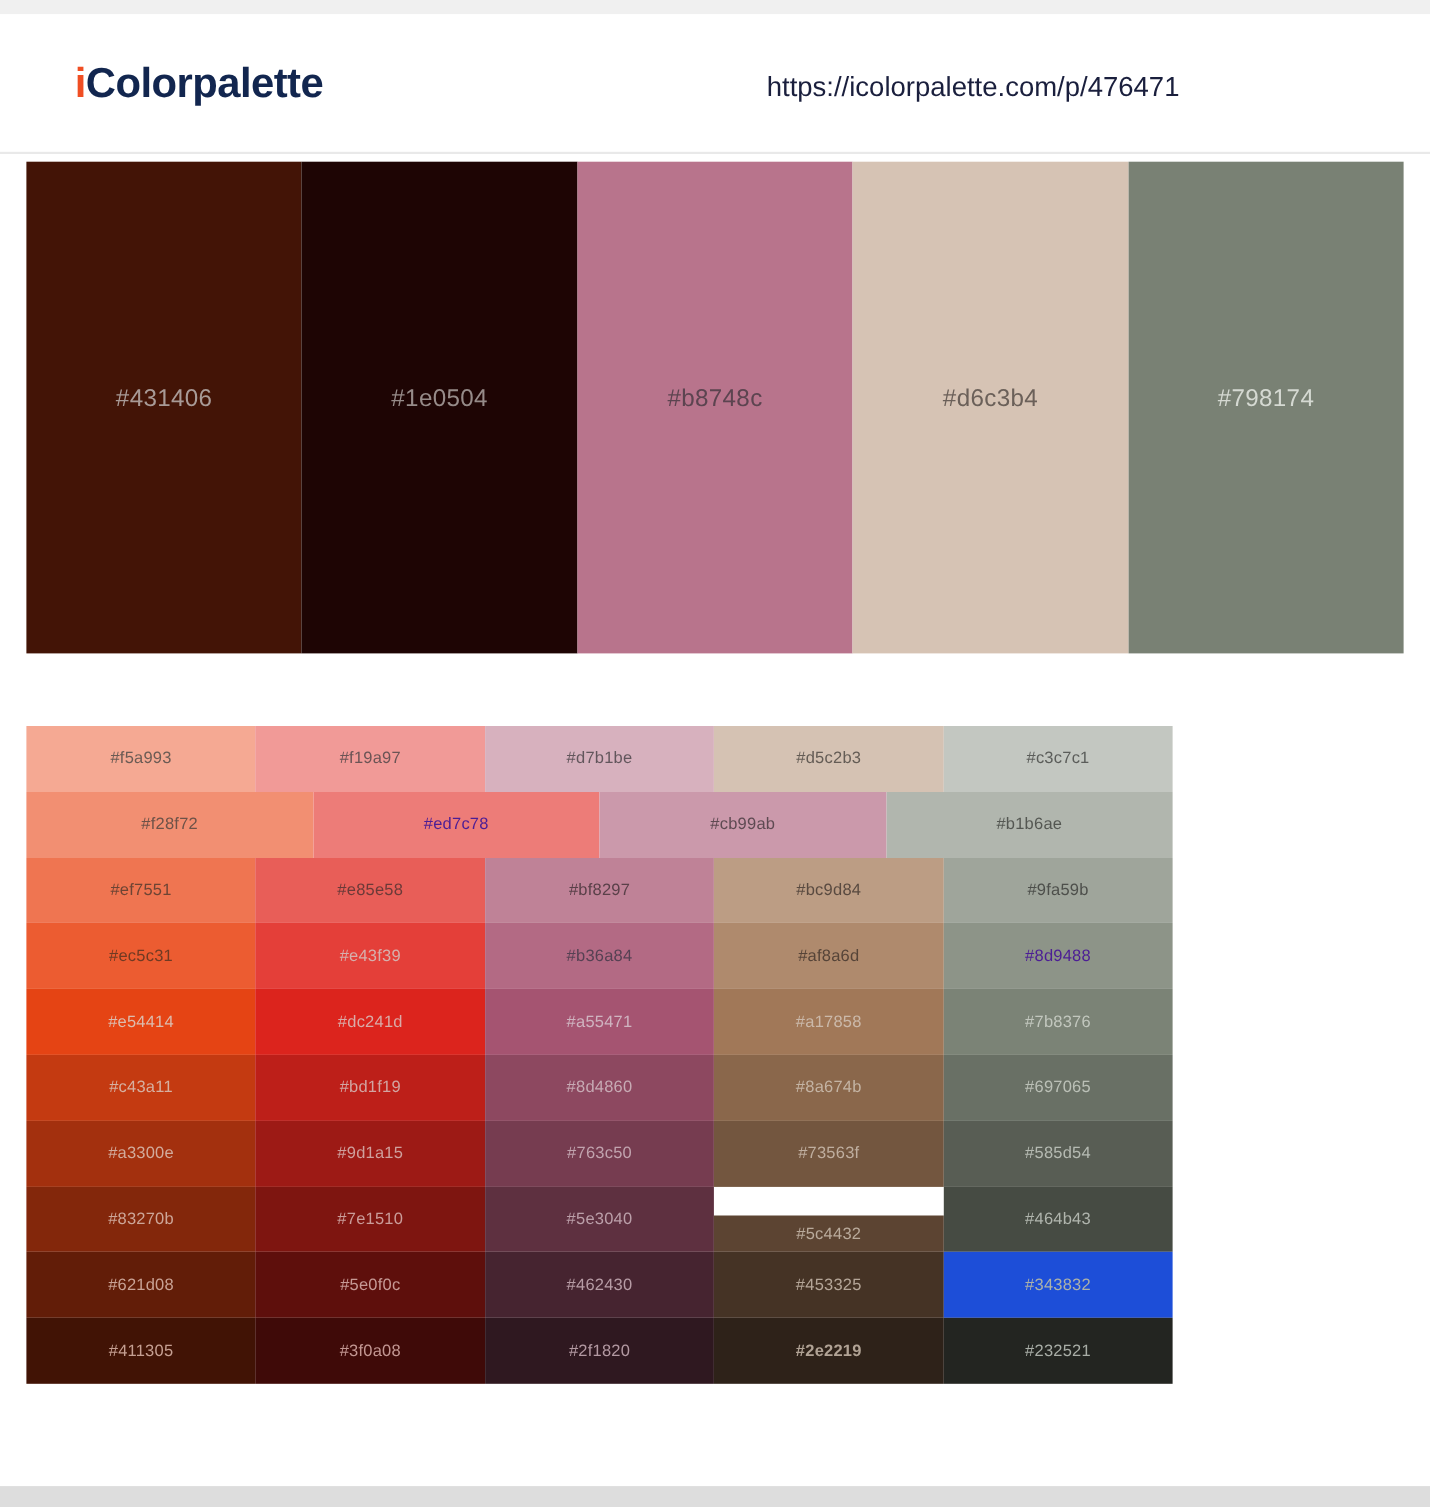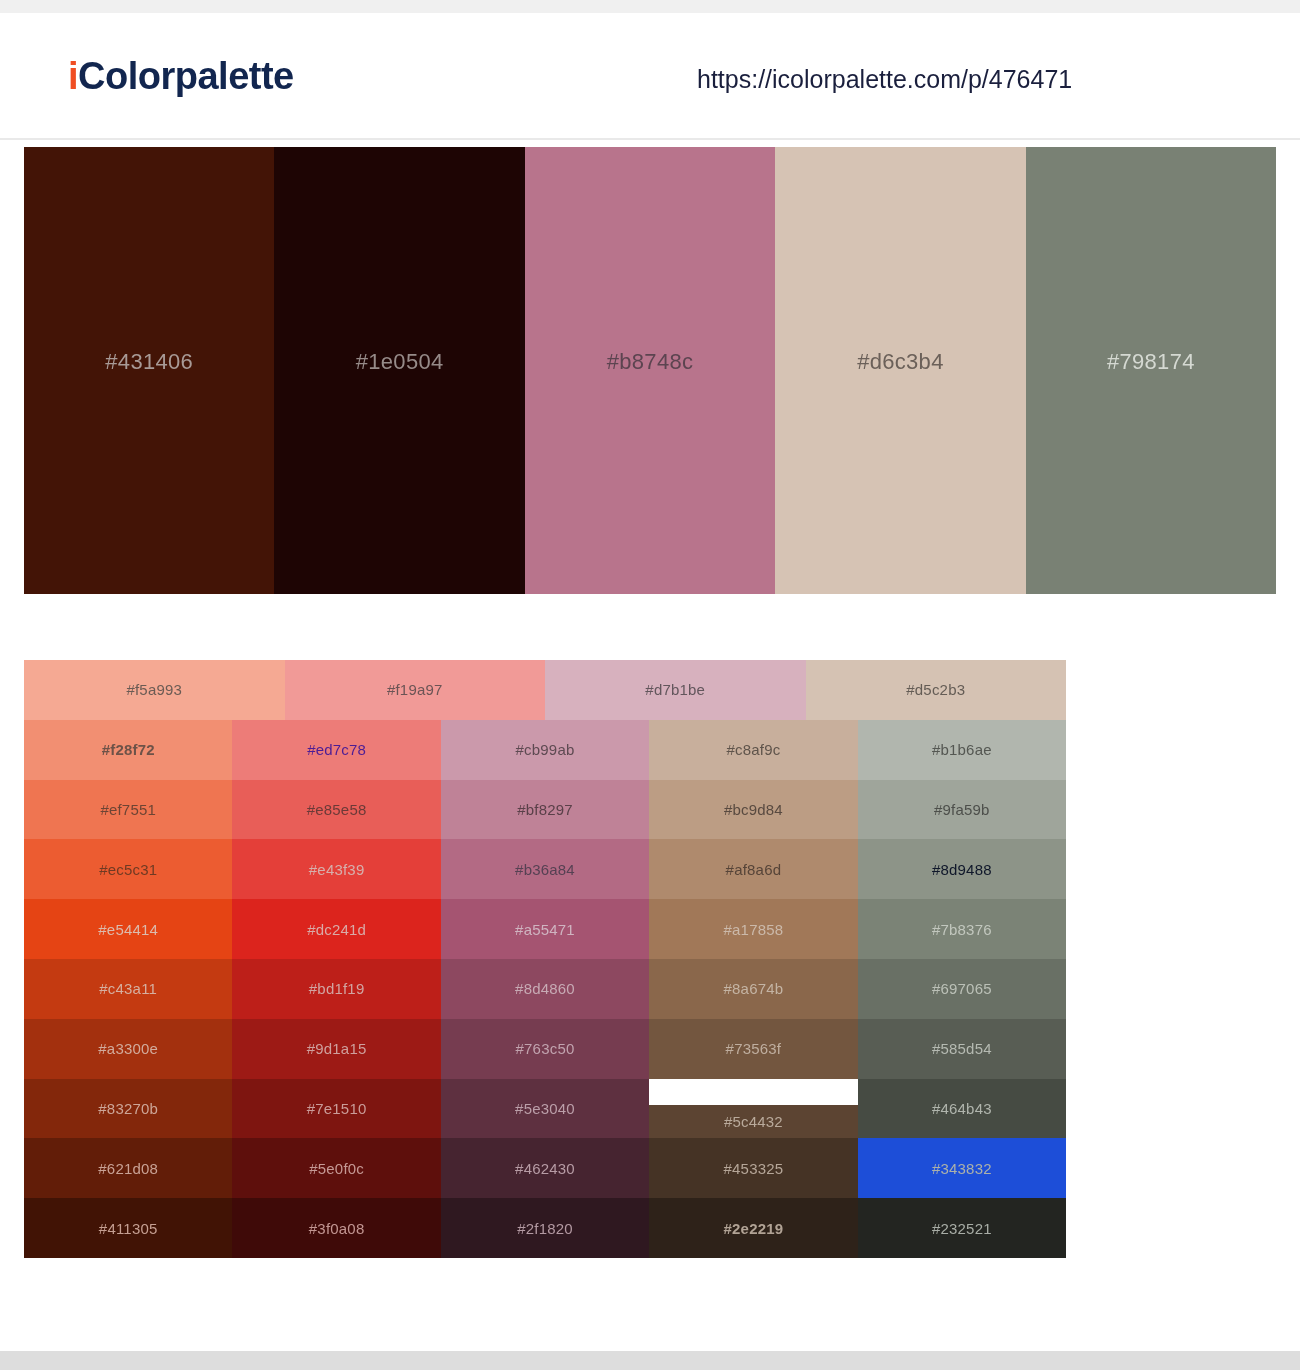--- a/index.html
+++ b/index.html
@@ -157,34 +157,34 @@
         </div>
         <div class="grid-cell" style="background: rgb(241, 154, 151);">
           <span class="grid-cell-label" style="color: rgb(107, 84, 85);">#f19a97</span>
         </div>
         <div class="grid-cell" style="background: rgb(215, 177, 190);">
           <span class="grid-cell-label" style="color: rgb(98, 86, 92);">#d7b1be</span>
         </div>
         <div class="grid-cell" style="background: rgb(213, 194, 179);">
           <span class="grid-cell-label" style="color: rgb(100, 92, 85);">#d5c2b3</span>
         </div>
+        <div class="grid-cell" style="background: rgb(195, 199, 193);">
+          <span class="grid-cell-label" style="color: rgb(91, 93, 90);">#c3c7c1</span>
+        </div>
       </div>
       <div class="grid-row">
         <div class="grid-cell" style="background: rgb(242, 143, 114);">
-          <span class="grid-cell-label" style="color: rgb(109, 82, 72); font-weight: bold;">#f28f72</span>
+          <span class="grid-cell-label" style="color: rgb(109, 82, 72);">#f28f72</span>
         </div>
         <div class="grid-cell" style="background: rgb(237, 124, 120);">
           <span class="grid-cell-label" style="color: #4c1d95;">#ed7c78</span>
         </div>
         <div class="grid-cell" style="background: rgb(203, 153, 171);">
           <span class="grid-cell-label" style="color: rgb(94, 74, 82);">#cb99ab</span>
         </div>
-        <div class="grid-cell" style="background: rgb(200, 175, 156);">
-          <span class="grid-cell-label" style="color: rgb(95, 84, 75);">#c8af9c</span>
-        </div>
         <div class="grid-cell" style="background: rgb(177, 182, 174);">
           <span class="grid-cell-label" style="color: rgb(84, 87, 82);">#b1b6ae</span>
         </div>
       </div>
       <div class="grid-row">
         <div class="grid-cell" style="background: rgb(239, 117, 81);">
           <span class="grid-cell-label" style="color: rgb(109, 68, 52);">#ef7551</span>
         </div>
         <div class="grid-cell" style="background: rgb(232, 94, 88);">
           <span class="grid-cell-label" style="color: rgb(107, 58, 56);">#e85e58</span>
@@ -206,21 +206,21 @@
         <div class="grid-cell" style="background: rgb(228, 63, 57);">
           <span class="grid-cell-label" style="color: rgb(214, 176, 173);">#e43f39</span>
         </div>
         <div class="grid-cell" style="background: rgb(179, 106, 132);">
           <span class="grid-cell-label" style="color: rgb(86, 65, 83);">#b36a84</span>
         </div>
         <div class="grid-cell" style="background: rgb(175, 138, 109);">
           <span class="grid-cell-label" style="color: rgb(86, 68, 56);">#af8a6d</span>
         </div>
         <div class="grid-cell" style="background: rgb(141, 148, 136);">
-          <span class="grid-cell-label" style="color: #0f172a;">#8d9488</span>
+          <span class="grid-cell-label" style="color: #4c1d95;">#8d9488</span>
         </div>
       </div>
       <div class="grid-row">
         <div class="grid-cell" style="background: rgb(229, 68, 20);">
           <span class="grid-cell-label" style="color: rgb(220, 188, 174);">#e54414</span>
         </div>
         <div class="grid-cell" style="background: rgb(220, 36, 29);">
           <span class="grid-cell-label" style="color: rgb(217, 171, 168);">#dc241d</span>
         </div>
         <div class="grid-cell" style="background: rgb(165, 84, 113);">

